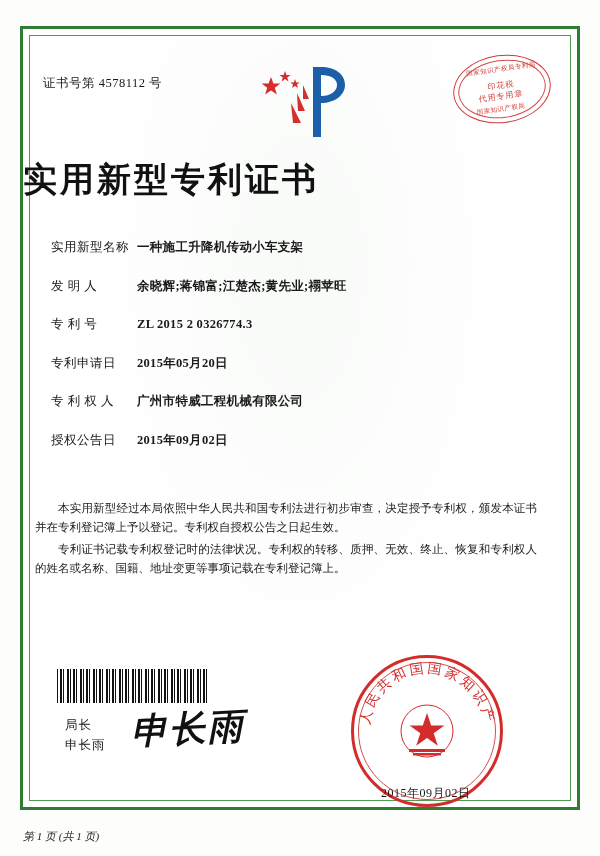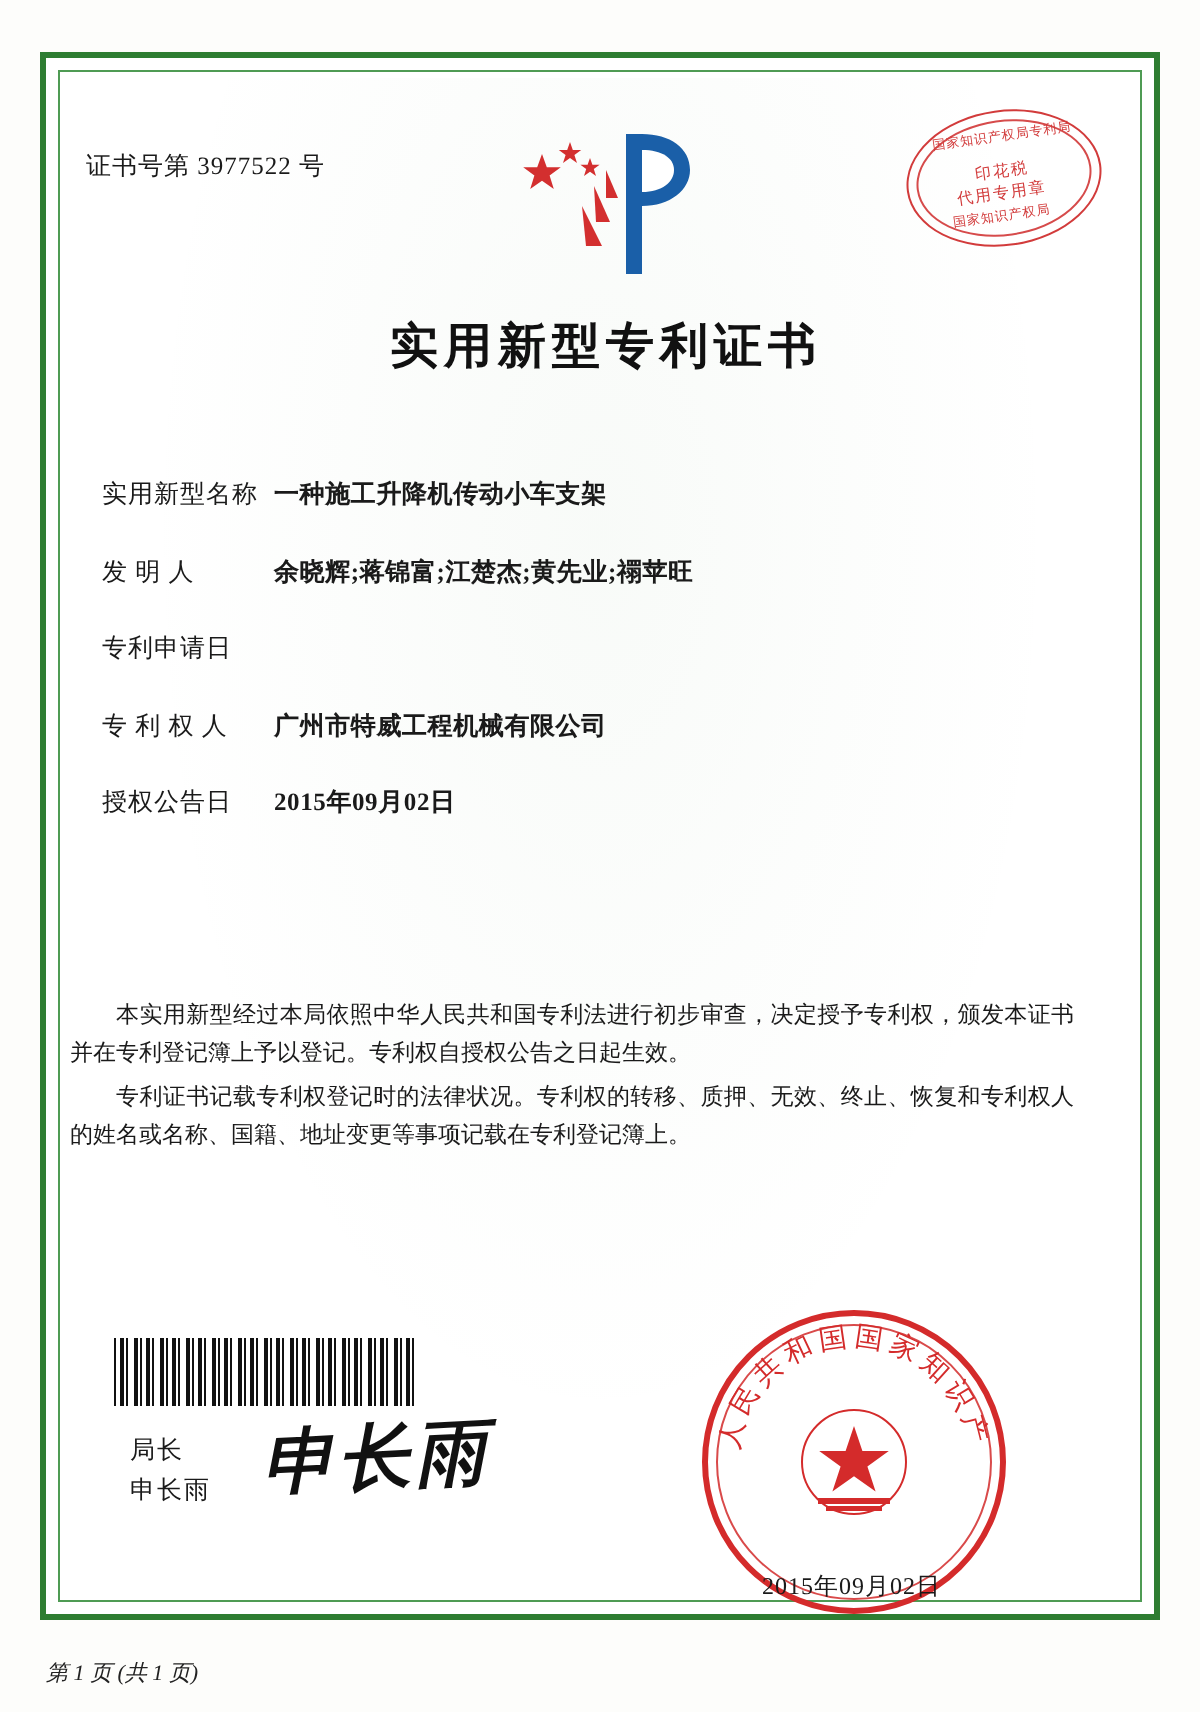--- a/index.html
+++ b/index.html
@@ -98,22 +98,22 @@
   .seal-top .t1 { top: 10px; transform: rotate(-8deg); }
   .seal-top .t2 { top: 27px; font-size: 8px; letter-spacing: 1px; transform: rotate(-8deg);}
   .seal-top .t3 { top: 38px; font-size: 8px; letter-spacing: 1px; transform: rotate(-8deg);}
   .seal-top .t4 { top: 50px; transform: rotate(-8deg); }
 
   .title {
     position: absolute;
     left: 0;
     top: 128px;
     width: 560px;
-    text-align: center;
-    font-size: 24px;
+    text-align: left;
+    font-size: 34px;
     font-weight: bold;
     letter-spacing: 3px;
     color: #111;
     font-family: "Liberation Serif", "DejaVu Serif", serif;
   }
 
   .fields {
     position: absolute;
     left: 28px;
     top: 212px;
@@ -250,21 +250,21 @@
 <body>
 
 <div class="page">
 
   <div class="frame-outer">
     <div class="frame-inner"></div>
     <div class="bg-tint"></div>
 
     <div class="content">
 
-      <div class="cert-no">证书号第 3977522 号</div>
+      <div class="cert-no">证书号第 4578112 号</div>
 
       <div class="logo">
         <svg width="100" height="78" viewBox="0 0 100 78">
           <path d="M62 4 L62 74 L70 74 L70 40 C84 40 94 32 94 22 C94 11 84 4 70 4 Z" fill="#1a5fa8"></path>
           <path d="M70 12 C80 12 86 16 86 22 C86 28 80 33 70 33 Z" fill="#ffffff"></path>
           <path d="M52 22 L58 36 L52 36 Z" fill="#d32f2f"></path>
           <path d="M46 30 L54 48 L47 48 Z" fill="#d32f2f"></path>
           <path d="M40 40 L50 60 L42 60 Z" fill="#d32f2f"></path>
           <polygon fill="#d32f2f" points="20,14 22.4,20.6 29.4,20.6 23.8,24.8 25.9,31.5 20,27.4 14.1,31.5 16.2,24.8 10.6,20.6 17.6,20.6"></polygon>
           <polygon fill="#d32f2f" points="34,8 35.4,12 39.6,12 36.2,14.5 37.5,18.5 34,16 30.5,18.5 31.8,14.5 28.4,12 32.6,12"></polygon>
@@ -286,21 +286,26 @@
       <div class="fields">
         <div class="field">
           <span class="lbl">实用新型名称</span>
           <span class="val">一种施工升降机传动小车支架</span>
         </div>
         <div class="field">
           <span class="lbl">发 明 人</span>
           <span class="val">余晓辉;蒋锦富;江楚杰;黄先业;禤苹旺</span>
         </div>
         <div class="field">
+          <span class="lbl">专 利 号</span>
+          <span class="val">ZL 2015 2 0326774.3</span>
+        </div>
+        <div class="field">
           <span class="lbl">专利申请日</span>
+          <span class="val">2015年05月20日</span>
         </div>
         <div class="field">
           <span class="lbl">专 利 权 人</span>
           <span class="val">广州市特威工程机械有限公司</span>
         </div>
         <div class="field">
           <span class="lbl">授权公告日</span>
           <span class="val">2015年09月02日</span>
         </div>
       </div>

